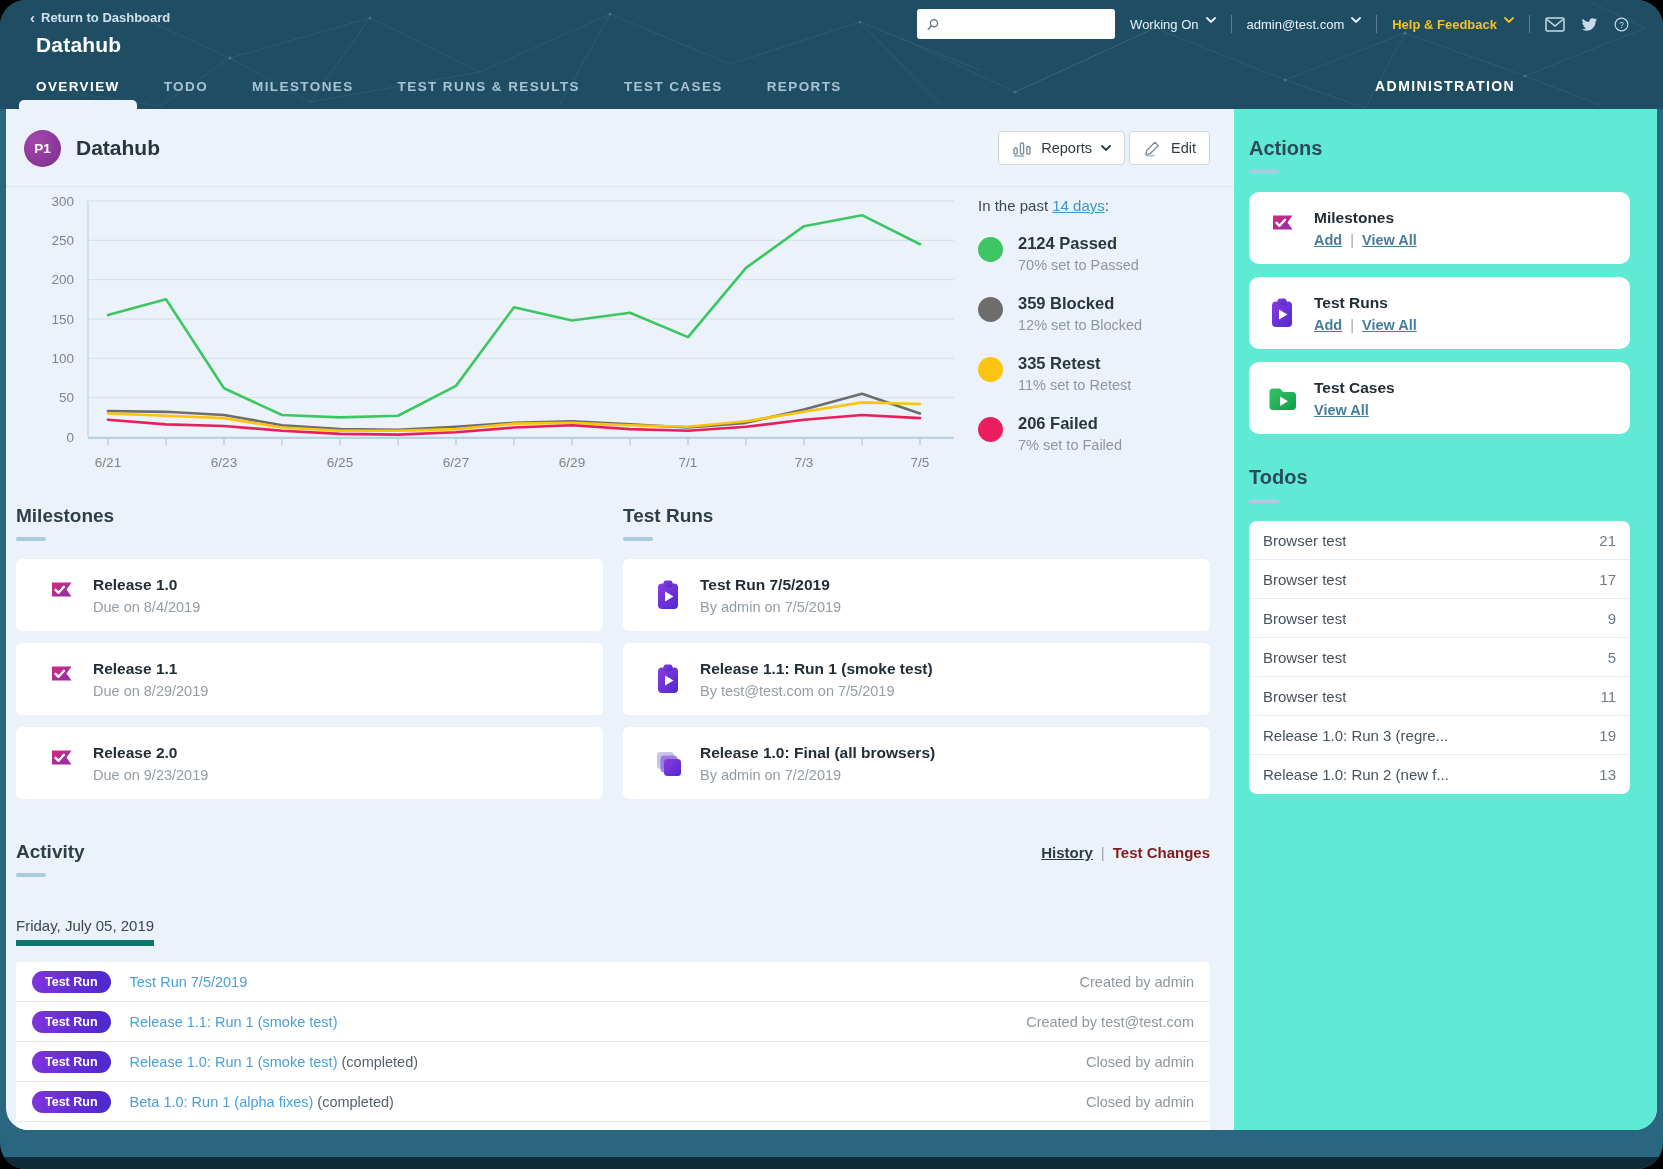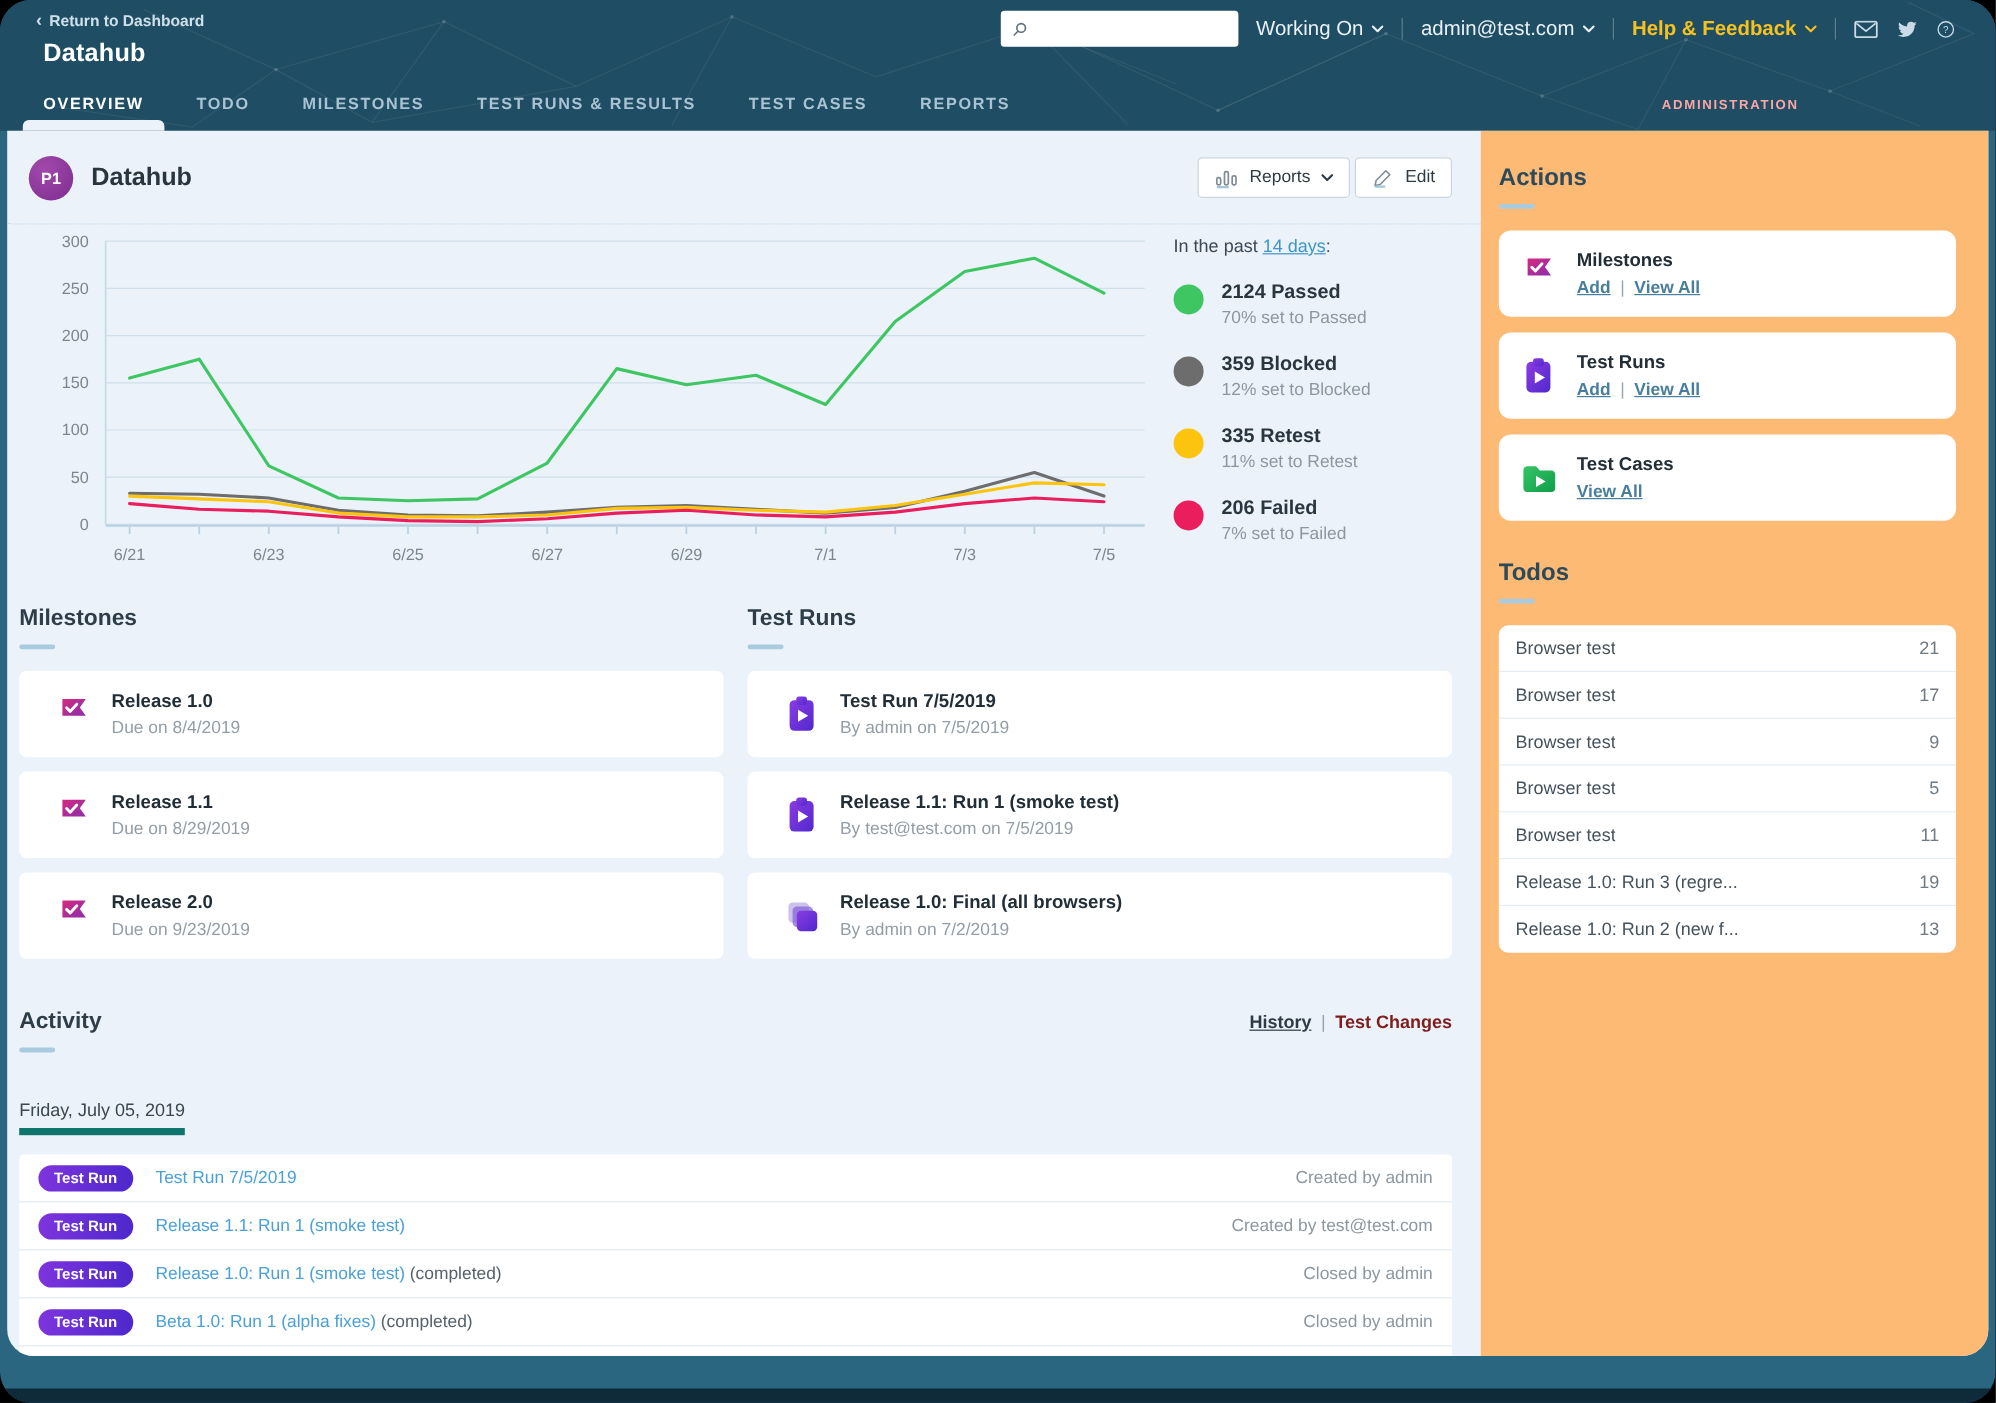--- a/index.html
+++ b/index.html
@@ -35,44 +35,44 @@
   }
   .searchbox {
     display:flex; align-items:center; gap:6px;
     width:198px; height:30px; background:#fff; border-radius:3px; padding:0 9px;
   }
   .searchbox input {
     border:none; outline:none; width:100%; font-size:13px; color:#2d3a43; background:transparent;
     font-family:inherit;
   }
   .top-item {
-    display:flex; align-items:center; gap:7px;
-    color:#e8f1f7; font-size:17px; cursor:pointer; white-space:nowrap;
+    display:flex; align-items:flex-start; gap:7px;
+    color:#e8f1f7; font-size:13px; cursor:pointer; white-space:nowrap;
   }
   .top-item.help { color:#f6c220; font-weight:bold; }
   .vdiv { width:1px; height:18px; background:rgba(255,255,255,.28); }
   .top-icon { display:flex; align-items:center; cursor:pointer; }
   .icon-clip { display:flex; width:15px; overflow:hidden; }
   nav.main-nav {
     position:absolute; bottom:0; left:36px;
     display:flex; gap:44px; align-items:flex-end;
   }
   .nav-item {
     position:relative; padding-bottom:15px;
     color:#a9c3d3; font-size:13.5px; font-weight:bold; letter-spacing:1.4px; cursor:pointer;
     white-space:nowrap;
   }
   .nav-item.active { color:#fff; }
   .nav-item.active::after {
     content:""; position:absolute; left:-17px; right:-17px; bottom:0; height:9px;
     background:#ebf2f9; border-radius:5px 5px 0 0;
   }
   .nav-right {
-    position:absolute; bottom:15px; right:164px;
-    color:#fca5a5; font-size:11px; font-weight:bold; letter-spacing:1.4px; cursor:pointer;
+    position:absolute; bottom:15px; right:148px;
+    color:#ffffff; font-size:14px; font-weight:bold; letter-spacing:1.4px; cursor:pointer;
   }
   
   .content-wrap {
     position:relative; margin:0 6px; height:1021px;
     display:flex; background:#ebf2f9; border-radius:0 0 22px 22px; overflow:hidden;
   }
   main { width:1228px; padding:0 24px 0 10px; }
   
   .page-head { display:flex; align-items:center; padding:16px 0 0 8px; height:62px; }
   .p1-badge {
@@ -123,21 +123,21 @@
   .activity-table { margin-top:16px; background:#fff; border-radius:4px 4px 0 0; }
   .arow { display:flex; align-items:center; height:40px; border-bottom:1px solid #e0eaf2; padding:0 16px; }
   .pill {
     background:linear-gradient(90deg,#7e34dd,#4d28cd); color:#fff;
     font-size:12.5px; font-weight:bold; padding:4px 13px; border-radius:13px; white-space:nowrap;
   }
   .arow-link { color:#4aa0d8; font-size:14.5px; margin-left:19px; cursor:pointer; }
   .arow-suffix { color:#55616b; font-size:14.5px; margin-left:4px; }
   .arow-meta { margin-left:auto; color:#8d979f; font-size:14.5px; }
   
-  aside { flex:1; background:#fdba74; padding:18px 27px 18px 15px; min-width:0; }
+  aside { flex:1; background:#5eead4; padding:18px 27px 18px 15px; min-width:0; }
   .aside-head { font-size:20px; font-weight:bold; color:#2d4a5a; margin-top:10px; }
   .aside-head.todos { margin-top:32px; }
   .action-card {
     background:#fff; border-radius:10px; padding:12px 16px;
     display:flex; gap:15px; margin-bottom:13px; min-height:72px; align-items:center;
   }
   .action-title { font-size:15.5px; font-weight:bold; color:#222e37; }
   .action-links { font-size:14.5px; font-weight:bold; margin-top:5px; }
   .action-links a { color:#477e9d; text-decoration:underline; cursor:pointer; }
   .todos-card { background:#fff; border-radius:8px; margin-top:18px; overflow:hidden; }

